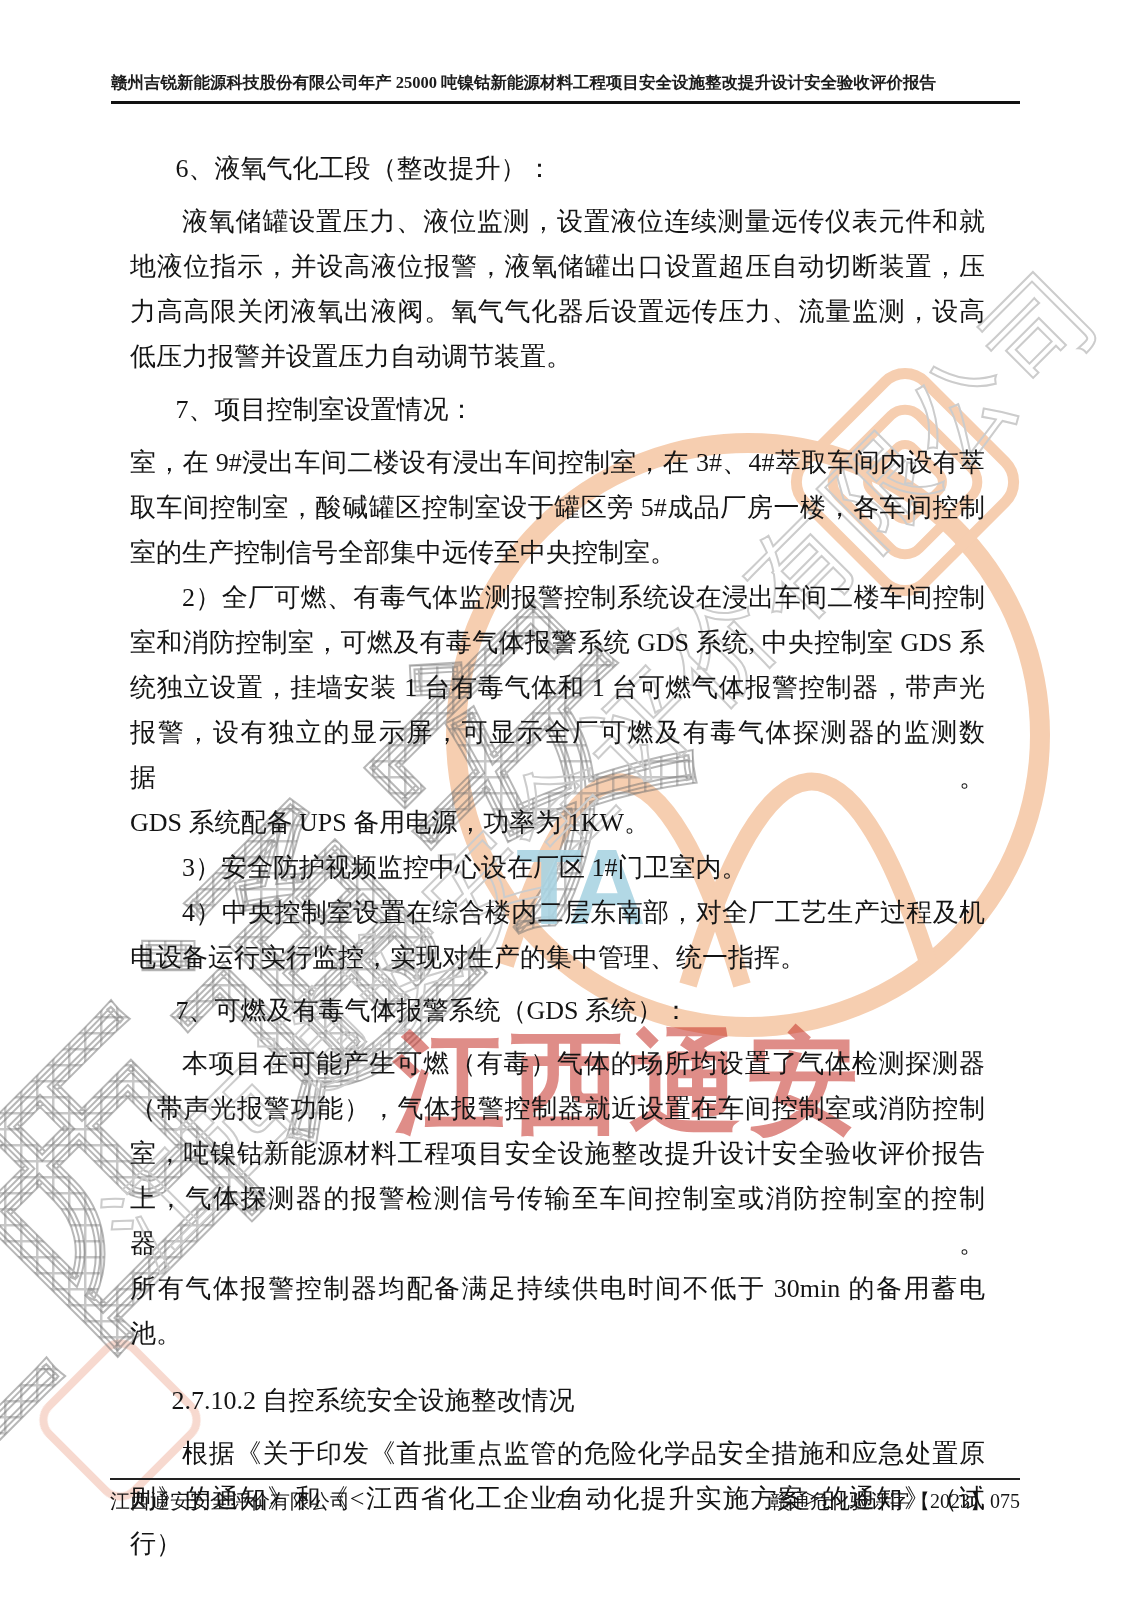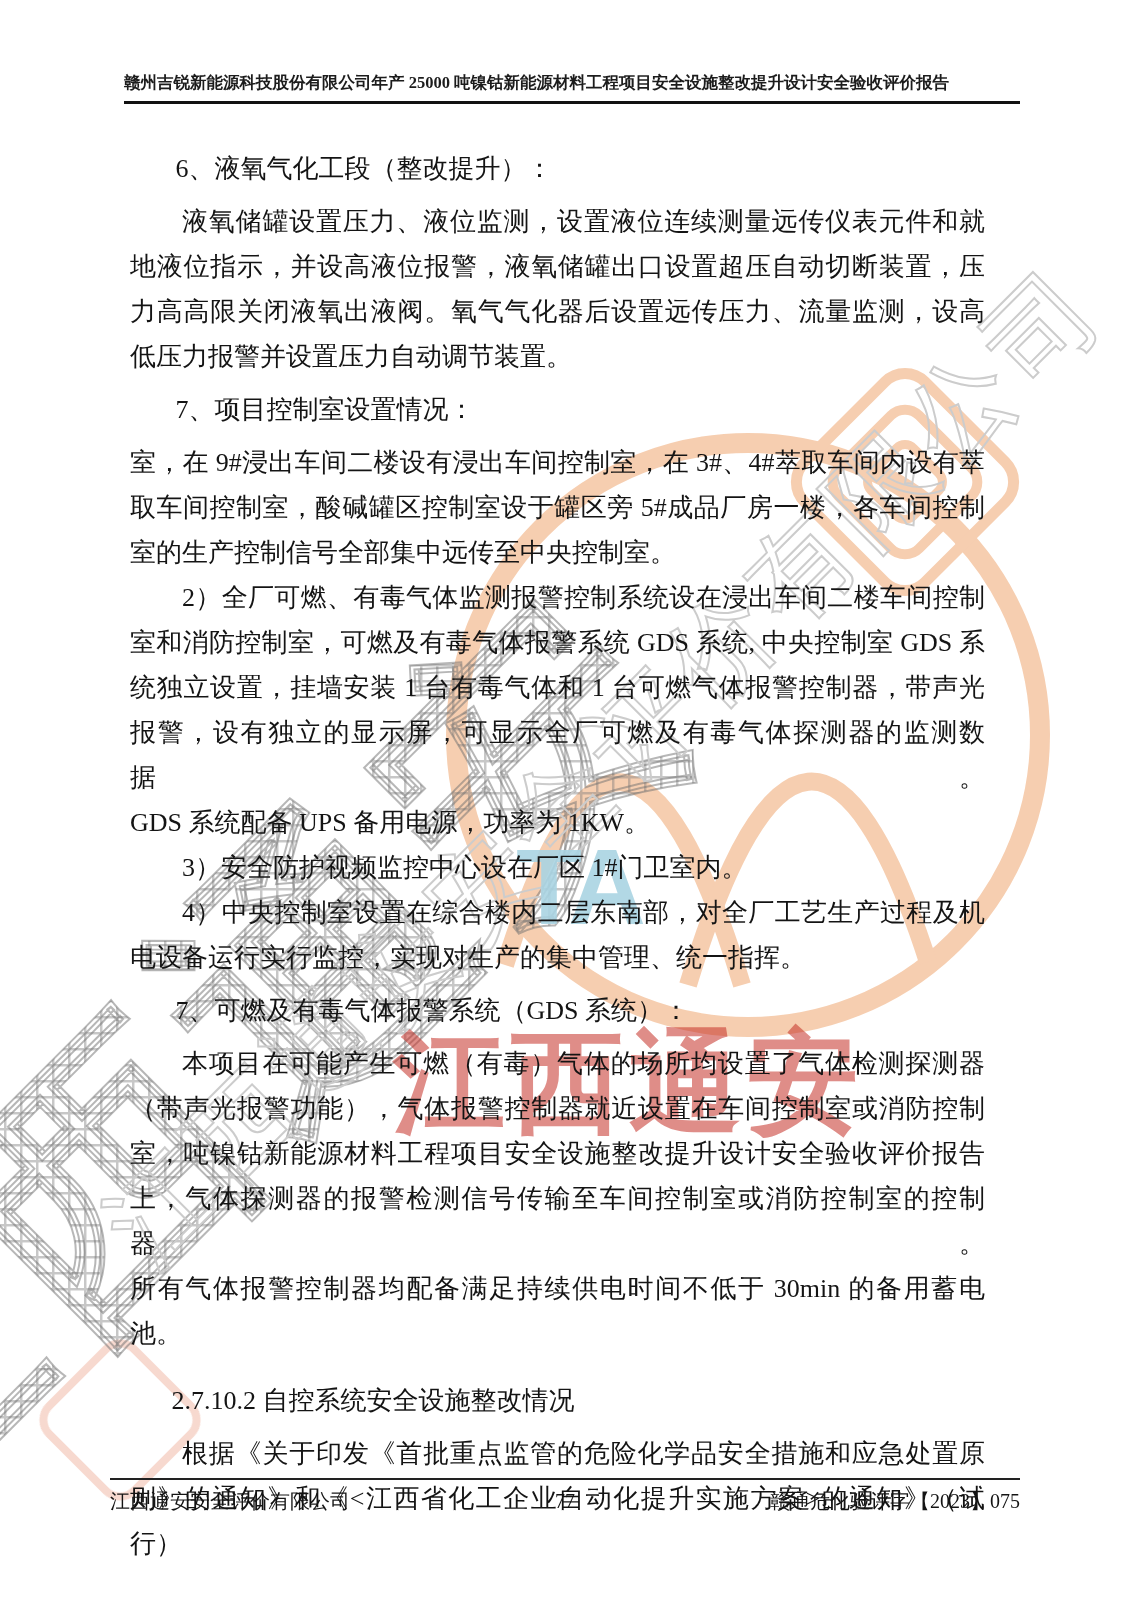--- a/index.html
+++ b/index.html
@@ -15,21 +15,21 @@
     font-size:112px; font-weight:bold; letter-spacing:6px;
     color:rgba(197,47,38,0.55); white-space:nowrap;
   }
   .wm-blue {
     position:absolute; left:516px; top:824px; z-index:0;
     font-family:"Liberation Sans","DejaVu Sans",sans-serif;
     font-size:108px; font-weight:bold; letter-spacing:-6px;
     color:rgba(170,212,226,0.9); white-space:nowrap;
   }
 
-  .header { position:absolute; top:72px; left:124px; right:111px; z-index:2; }
+  .header { position:absolute; top:72px; left:111px; right:111px; z-index:2; }
   .header-title { display:block; font-size:16.5px; font-weight:bold; color:#1c1c1c; white-space:nowrap; }
   .header-rule { margin-top:7px; border-top:3px solid #111; height:0; }
 
   .body-text { position:absolute; top:138px; left:130px; width:855px; z-index:2; font-size:26px; }
   .line { line-height:45px; text-align:justify; }
   .line.full { text-align-last:justify; }
   .block.para .line.first { text-indent:2em; }
   .block.heading .line { text-indent:1.75em; }
   .block.heading { margin-top:8px; margin-bottom:8px; }
   .block.bold-heading { margin-top:22px; margin-bottom:8px; font-weight:normal; }

